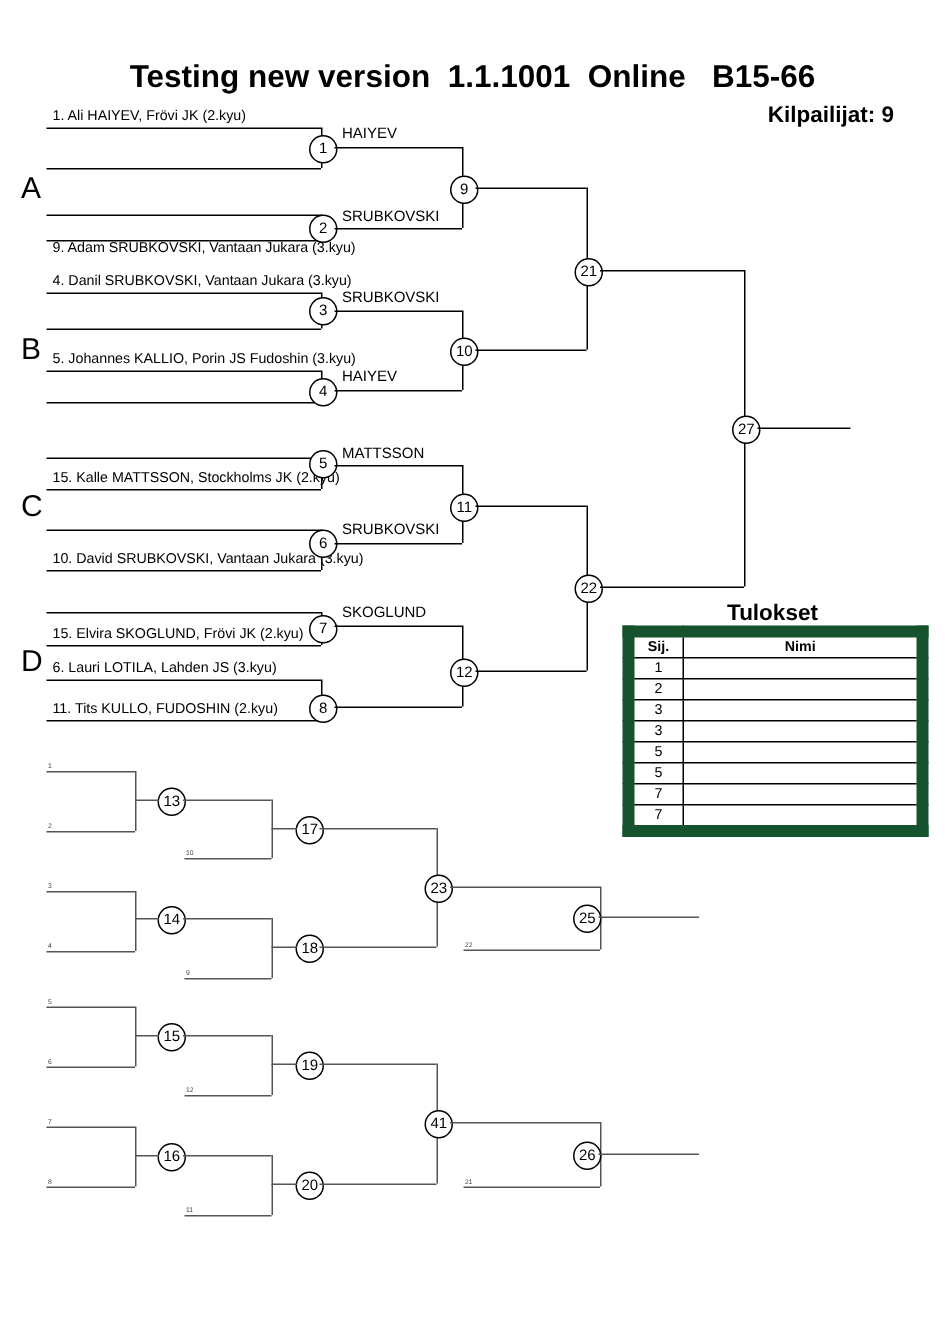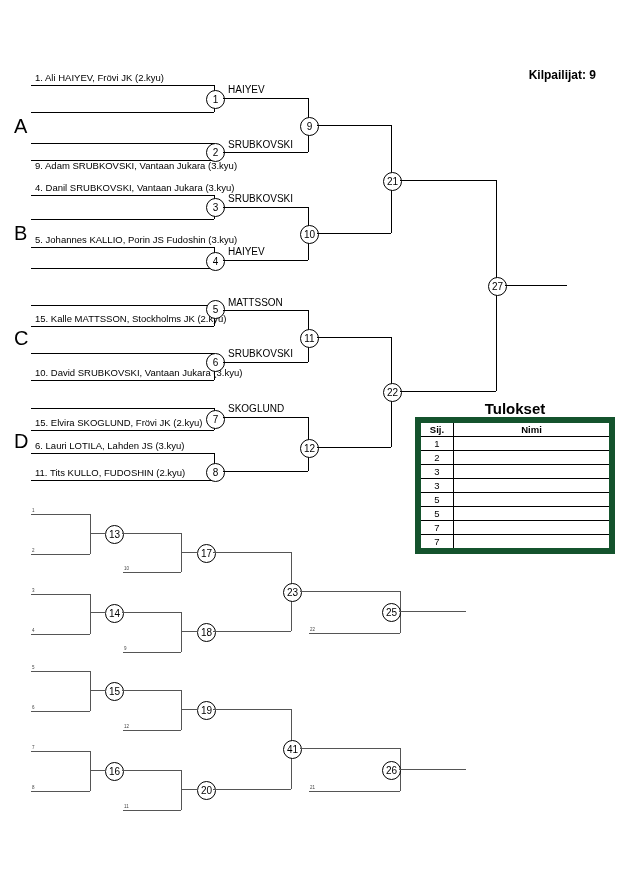--- a/index.html
+++ b/index.html
@@ -3,54 +3,55 @@
 <meta charset="utf-8">
 <style>
   html,body{margin:0;padding:0;background:#ffffff;}
   body{width:630px;height:891px;position:relative;
        font-family:"Liberation Sans","DejaVu Sans",sans-serif;color:#000;
        overflow:hidden;}
   #root{position:relative;width:630px;height:891px;}
 
   .title{position:absolute;left:0;top:40px;width:630px;text-align:center;
          font-size:21px;font-weight:bold;letter-spacing:0px;white-space:pre;}
-  .subcount{position:absolute;right:34px;top:68px;font-size:12px;font-weight:bold;}
+  .subcount{position:absolute;right:34px;top:68px;font-size:15px;font-weight:bold;}
 
   .grp{position:absolute;font-size:20px;font-weight:normal;}
 
   .pname{position:absolute;font-size:9.5px;white-space:nowrap;}
   .wname{position:absolute;font-size:10px;white-space:nowrap;}
 
   .ln{position:absolute;background:#000;}
   .h{height:1px;}
   .v{width:1px;}
   .hg{height:1px;background:#555;}
   .vg{width:1px;background:#555;}
 
   .circ{position:absolute;border:1px solid #000;border-radius:50%;
         background:#fff;text-align:center;color:#000;}
   .c1{width:17px;height:17px;line-height:17px;font-size:10px;}
 
   .tinylbl{position:absolute;font-size:4.5px;color:#444;white-space:nowrap;}
 
   .restitle{position:absolute;font-size:15px;font-weight:bold;text-align:center;}
   table.results{position:absolute;border-collapse:collapse;
-                border:6px solid #14532d;background:#fff;}
+                border:8px solid #14532d;background:#fff;}
   table.results th{border:1px solid #000;font-size:9.5px;font-weight:bold;
                    padding:1px 0;text-align:center;background:#fff;}
   table.results td{border:1px solid #000;font-size:9.5px;height:13px;
                    padding:0;text-align:center;}
   td.rank{width:32px;}
   td.nm{width:155px;}
 </style>
 </head>
 <body>
 
 <div id="root">
 
+  <div class="title">Testing new version  1.1.1001  Online   B15-66</div>
   <div class="subcount">Kilpailijat: 9</div>
 
   <div class="grp" style="left:14px;top:115px;">A</div>
   <div class="grp" style="left:14px;top:222px;">B</div>
   <div class="grp" style="left:14px;top:327px;">C</div>
   <div class="grp" style="left:14px;top:430px;">D</div>
 
   <div class="pname" style="left:35px;top:72px;">1. Ali HAIYEV, Frövi JK (2.kyu)</div>
   <div class="ln h" style="left:31px;top:85px;width:183px;"></div>
   <div class="ln h" style="left:31px;top:112px;width:183px;"></div>

